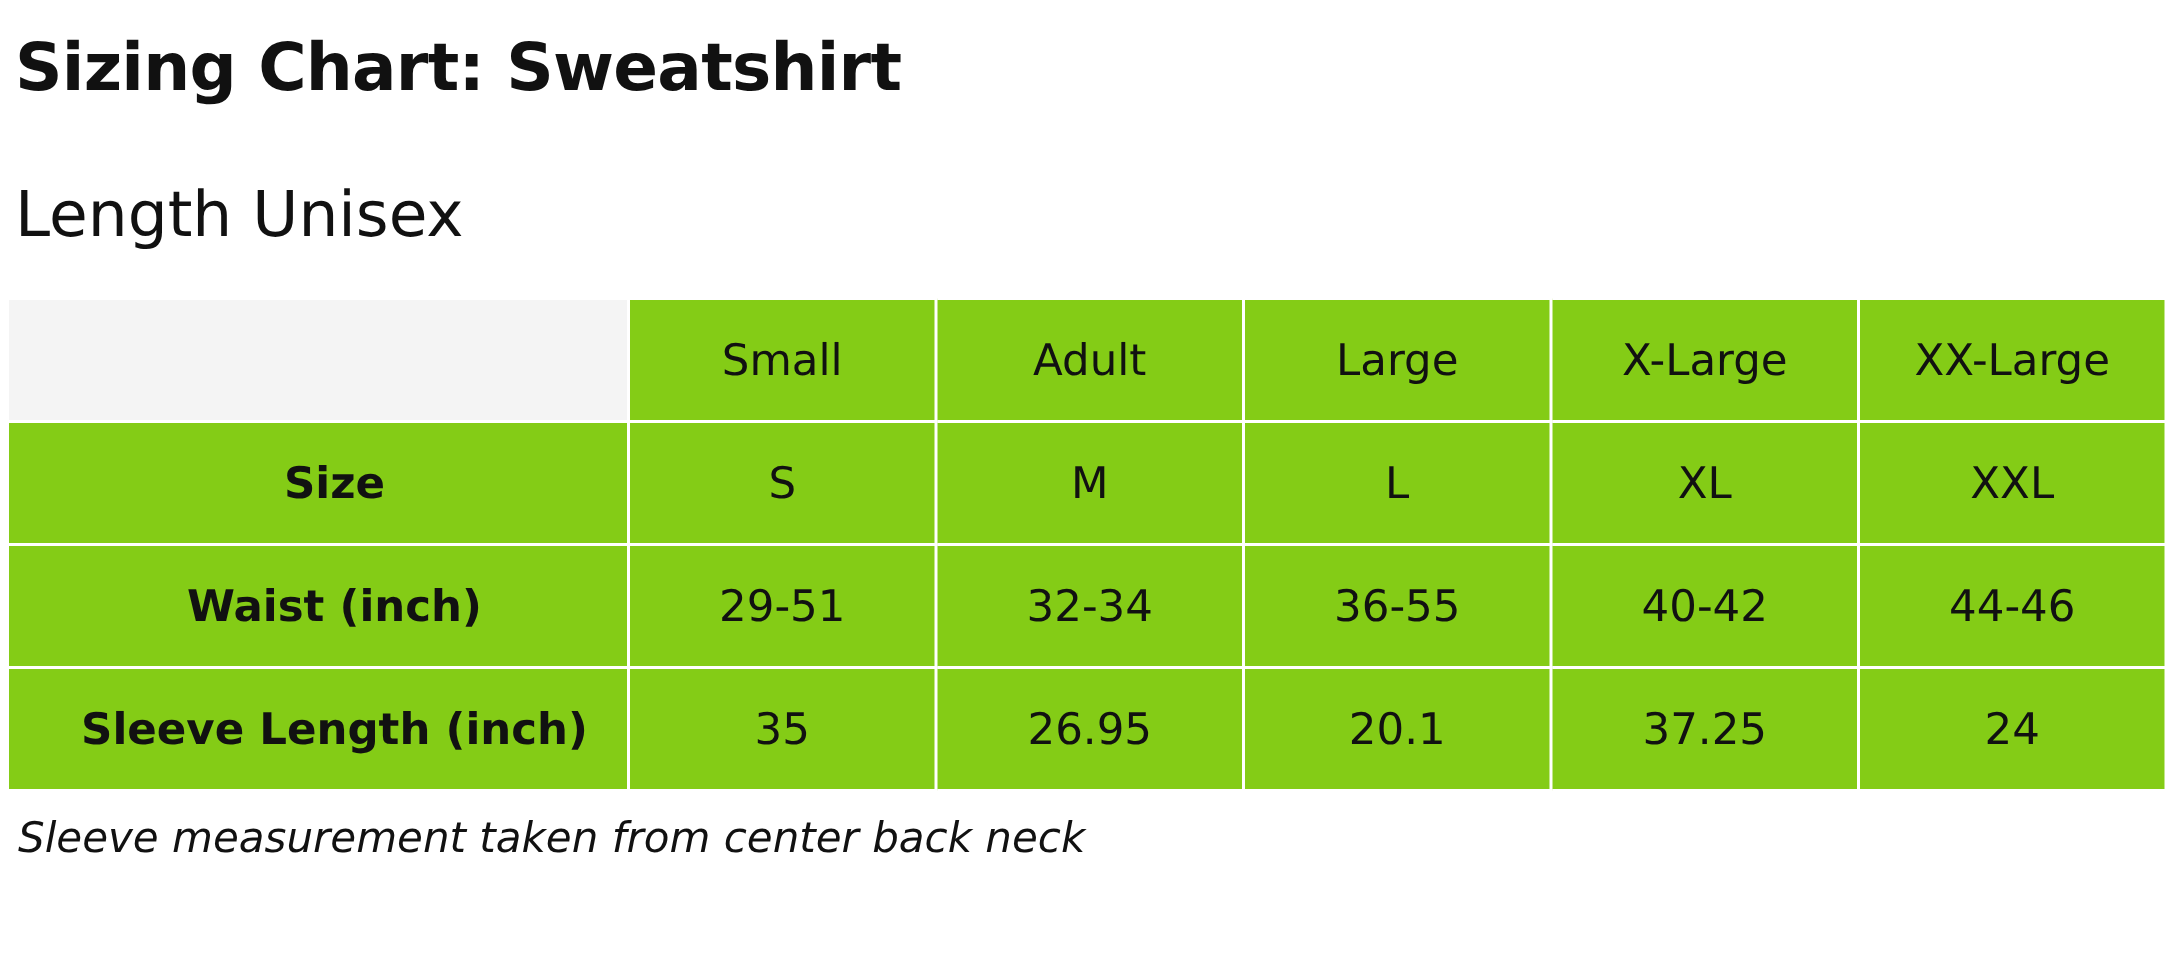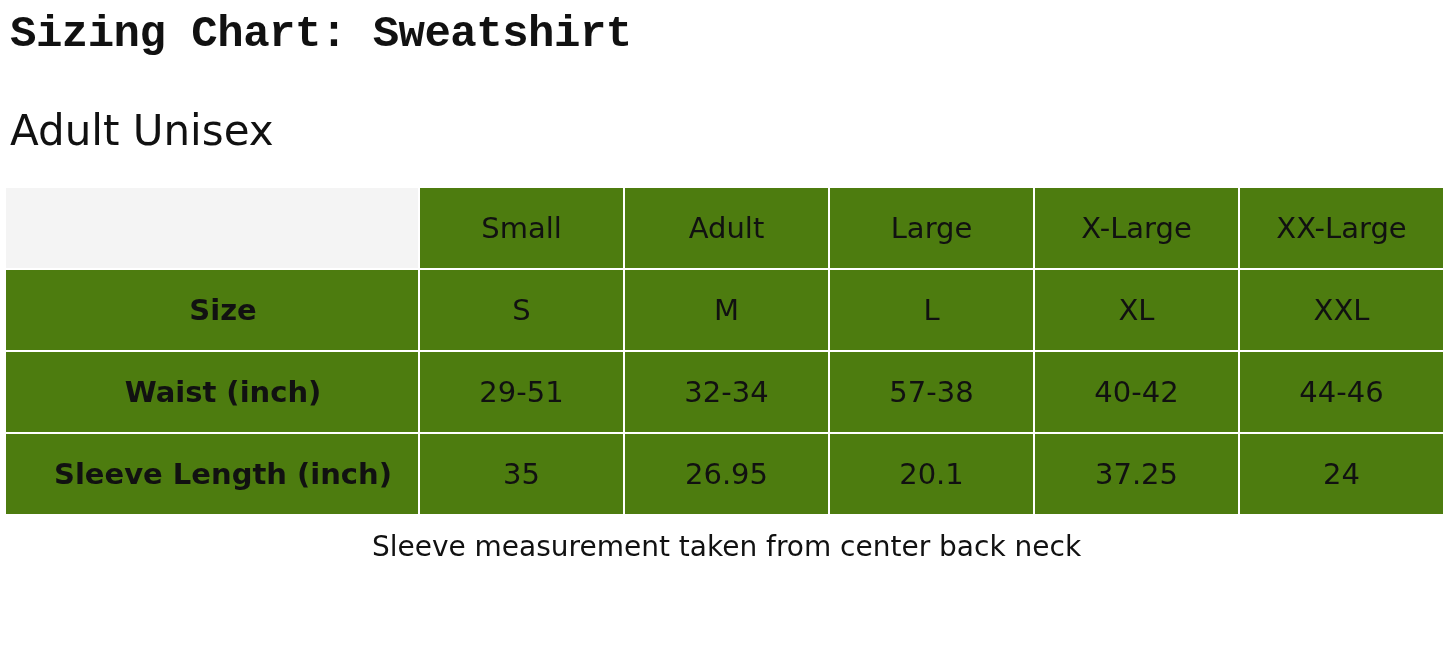--- a/index.html
+++ b/index.html
@@ -19,41 +19,40 @@
     width: 1445px;
     height: 649px;
     box-sizing: border-box;
     padding: 0 4px;
   }
   .title {
     font-size: 44px;
     font-weight: bold;
     letter-spacing: -0.5px;
     line-height: 1;
-    margin: 12px 0 0 6px;
+    margin: 24px 0 0 6px;
     color: #111111;
-    font-family: Liberation Mono, monospace;
   }
   .subtitle {
     font-size: 42px;
     font-weight: normal;
     line-height: 1;
     margin: 54px 0 0 6px;
     color: #111111;
   }
   table.size-table {
     border-collapse: collapse;
     width: 1437px;
     margin-top: 34px;
     table-layout: fixed;
   }
   table.size-table td,
   table.size-table th {
     border: 2px solid #ffffff;
-    background: #4d7c0f;
+    background: #84cc16;
     height: 82px;
     font-size: 29px;
     font-weight: normal;
     text-align: center;
     vertical-align: middle;
     padding: 0 6px;
     box-sizing: border-box;
     color: #111111;
   }
   table.size-table col.label-col { width: 414px; }
@@ -65,34 +64,34 @@
     font-size: 29px;
   }
   .corner-cell {
     background: #f4f4f4 !important;
   }
   thead td {
     font-weight: normal;
   }
   .footnote {
     font-size: 28px;
+    font-style: italic;
     margin: 16px 0 0 8px;
     color: #111111;
     line-height: 1.1;
-    text-align: center;
   }
 </style>
 </head>
 <body>
 
 <div class="page">
 
   <div class="title">Sizing Chart: Sweatshirt</div>
 
-  <div class="subtitle">Adult Unisex</div>
+  <div class="subtitle">Length Unisex</div>
 
   <table class="size-table">
     <colgroup>
       <col class="label-col">
       <col class="val-col">
       <col class="val-col">
       <col class="val-col">
       <col class="val-col">
       <col class="val-col">
     </colgroup>
@@ -112,21 +111,21 @@
         <td>S</td>
         <td>M</td>
         <td>L</td>
         <td>XL</td>
         <td>XXL</td>
       </tr>
       <tr>
         <td class="row-label">Waist (inch)</td>
         <td>29-51</td>
         <td>32-34</td>
-        <td>57-38</td>
+        <td>36-55</td>
         <td>40-42</td>
         <td>44-46</td>
       </tr>
       <tr>
         <td class="row-label">Sleeve Length (inch)</td>
         <td>35</td>
         <td>26.95</td>
         <td>20.1</td>
         <td>37.25</td>
         <td>24</td>

